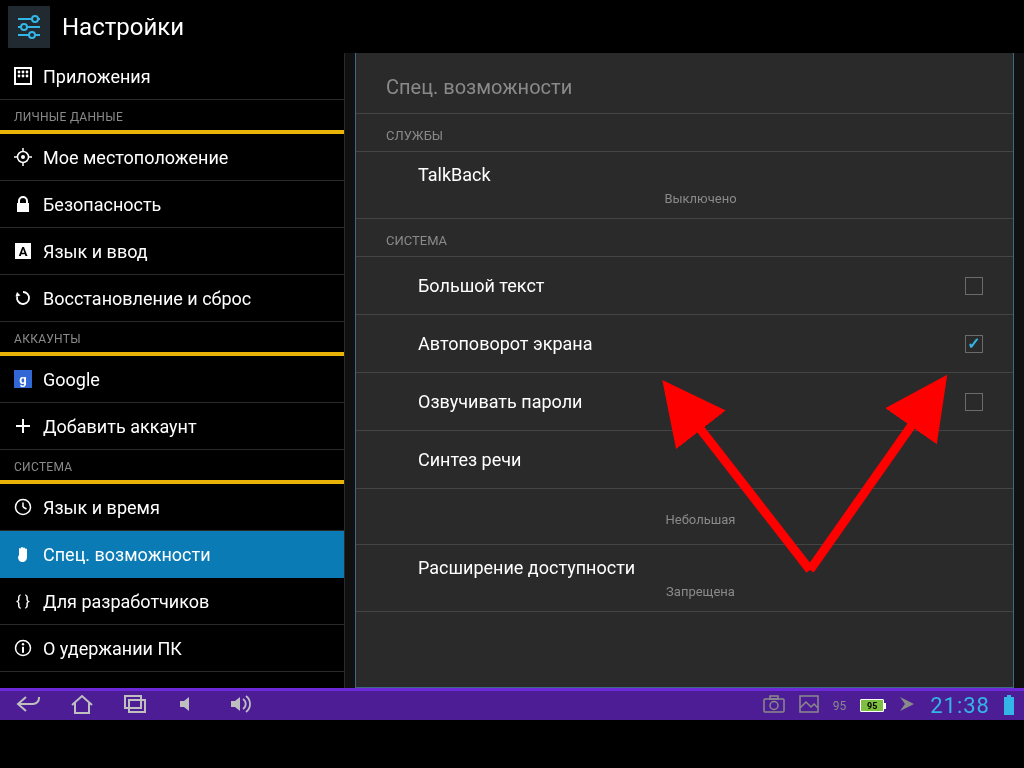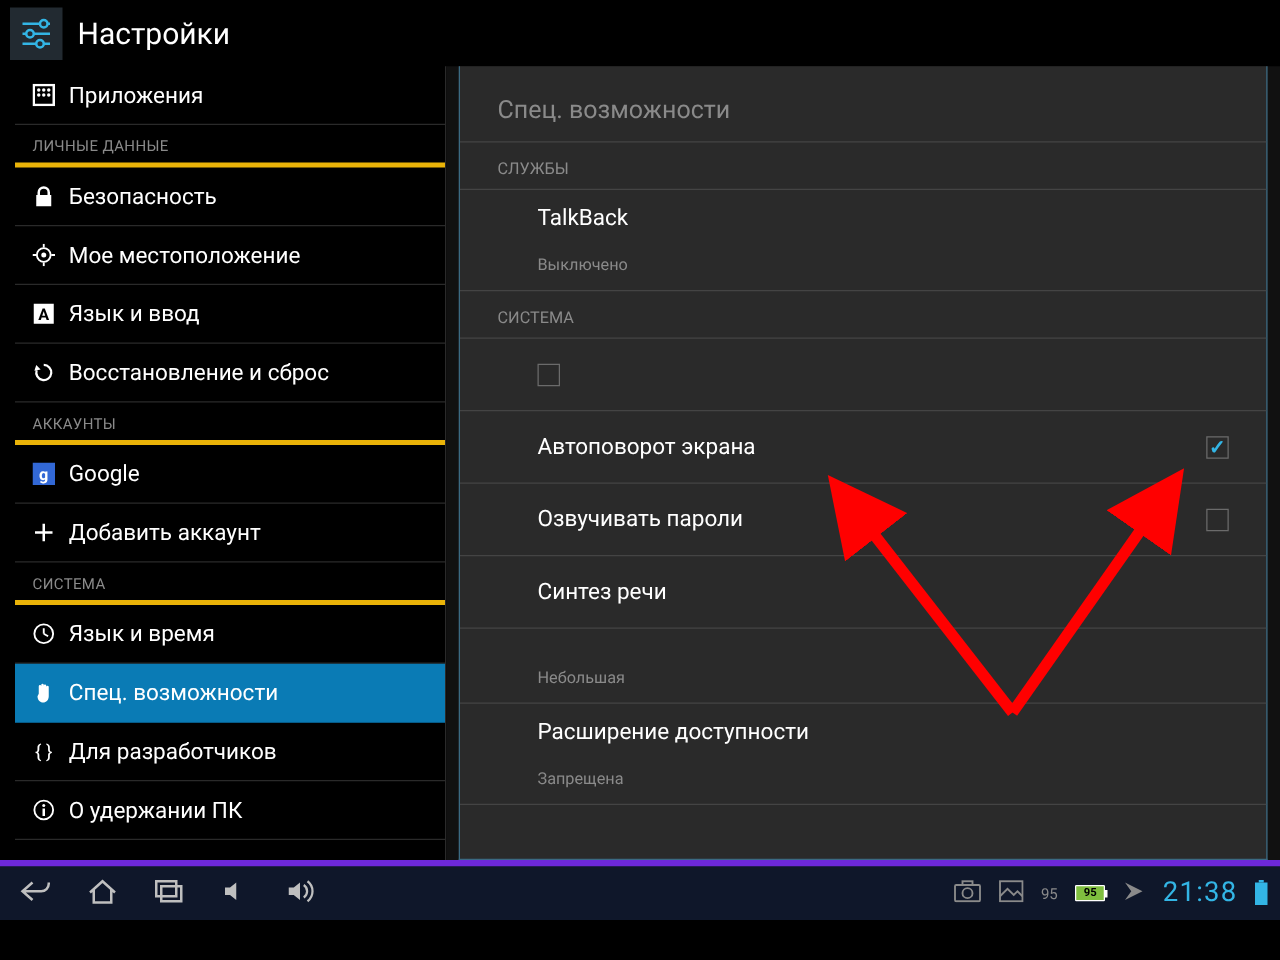--- a/index.html
+++ b/index.html
@@ -19,21 +19,20 @@
   .header-icon {
     width: 42px; height: 42px;
     background: #222a31;
     display: flex; align-items: center; justify-content: center;
   }
   .header-title { font-size: 24px; margin-left: 12px; font-weight: 400; }
 
   .main {
     display: flex;
     height: 635px; 
-    padding-left: 12px;
   }
 
   .sidebar {
     width: 345px;
     background: #000;
     overflow-y: auto;
     border-right: 1px solid #2a2a2a;
   }
   .sidebar::-webkit-scrollbar { width: 0; }
   .side-cat {
@@ -85,37 +84,37 @@
   .row {
     display: flex; align-items: center;
     padding: 12px 30px 12px 62px;
     border-bottom: 1px solid #444;
     cursor: pointer;
     min-height: 58px;
   }
   .row.tight { min-height: 56px; }
   .row-text { flex: 1; }
   .row-title { font-size: 18px; color: #fff; }
-  .row-sub { font-size: 13px; color: #8a8a8a; margin-top: 20px; }
+  .row-sub { font-size: 13px; color: #8a8a8a; margin-top: 6px; text-align: center; }
   .checkbox {
     width: 18px; height: 18px;
     border: 1px solid #6b6b6b;
     display: flex; align-items: center; justify-content: center;
   }
   .checkbox.checked::after {
     content: "✓";
     color: #33b5e5;
     font-size: 16px; font-weight: bold;
     line-height: 1;
   }
 
   .navbar {
-    height: 48px;
-    background: #0f172a;
-    border-top: 5px solid #6d28d9;
+    height: 32px;
+    background: #4c1d95;
+    border-top: 3px solid #6d28d9;
     display: flex; align-items: center;
     padding: 0 10px;
     color: #bfbfbf;
   }
   .nav-left { display: flex; gap: 25px; align-items: center; margin-left: 5px; }
   .nav-left svg { width: 28px; height: 22px; }
   .nav-right { margin-left: auto; display: flex; gap: 14px; align-items: center; }
   .batt-badge {
     background: #7fbf3f;
     color: #000;
@@ -171,42 +170,42 @@
           </svg>
       </span>
       <span class="side-item-label">Приложения</span>
     </div>
 
     <div class="side-cat">ЛИЧНЫЕ ДАННЫЕ</div>
 
     <div class="side-item">
       <span class="side-icon">
         <svg viewBox="0 0 18 18">
-            <rect x="3" y="8" width="12" height="9" fill="#fff"></rect>
-            <path d="M5 8 V6 a4 4 0 0 1 8 0 V8" fill="none" stroke="#fff" stroke-width="2"></path>
-          </svg>
-      </span>
-      <span class="side-item-label">Безопасность</span>
-    </div>
-    <div class="side-item">
-      <span class="side-icon">
-        <svg viewBox="0 0 18 18">
             <circle cx="9" cy="9" r="5.5" fill="none" stroke="#fff" stroke-width="1.5"></circle>
             <circle cx="9" cy="9" r="2" fill="#fff"></circle>
             <line x1="9" y1="0" x2="9" y2="3" stroke="#fff" stroke-width="1.5"></line>
             <line x1="9" y1="15" x2="9" y2="18" stroke="#fff" stroke-width="1.5"></line>
             <line x1="0" y1="9" x2="3" y2="9" stroke="#fff" stroke-width="1.5"></line>
             <line x1="15" y1="9" x2="18" y2="9" stroke="#fff" stroke-width="1.5"></line>
           </svg>
       </span>
       <span class="side-item-label">Мое местоположение</span>
     </div>
     <div class="side-item">
       <span class="side-icon">
         <svg viewBox="0 0 18 18">
+            <rect x="3" y="8" width="12" height="9" fill="#fff"></rect>
+            <path d="M5 8 V6 a4 4 0 0 1 8 0 V8" fill="none" stroke="#fff" stroke-width="2"></path>
+          </svg>
+      </span>
+      <span class="side-item-label">Безопасность</span>
+    </div>
+    <div class="side-item">
+      <span class="side-icon">
+        <svg viewBox="0 0 18 18">
             <rect x="1" y="1" width="16" height="16" fill="#fff"></rect>
             <text x="9" y="14" text-anchor="middle" font-size="13" font-weight="bold" fill="#000">A</text>
           </svg>
       </span>
       <span class="side-item-label">Язык и ввод</span>
     </div>
     <div class="side-item">
       <span class="side-icon">
         <svg viewBox="0 0 18 18">
             <path d="M9 3 a6 6 0 1 1 -5.7 4.2" fill="none" stroke="#fff" stroke-width="1.8"></path>
@@ -281,20 +280,23 @@
       <div class="row tight">
         <div class="row-text">
           <div class="row-title">TalkBack</div>
           <div class="row-sub">Выключено</div>
         </div>
       </div>
 
       <div class="section-label">СИСТЕМА</div>
 
       <div class="row">
+        <div class="row-text">
+            <div class="row-title">Большой текст</div>
+          </div>
         <div class="checkbox"></div>
       </div>
       <div class="row">
         <div class="row-text">
             <div class="row-title">Автоповорот экрана</div>
           </div>
         <div class="checkbox checked"></div>
       </div>
       <div class="row">
         <div class="row-text">

